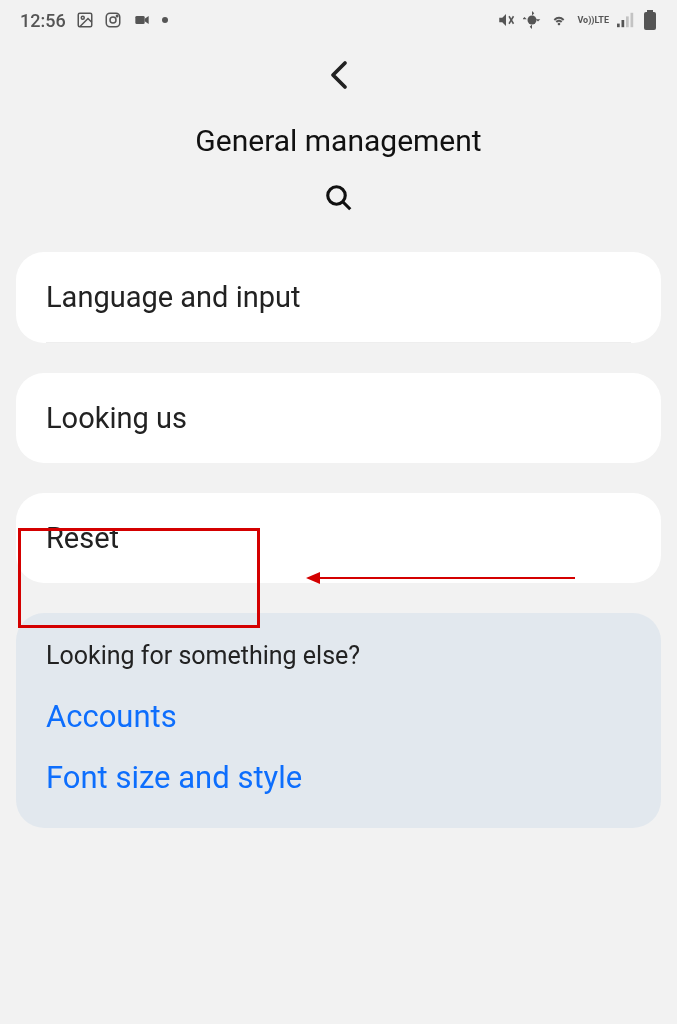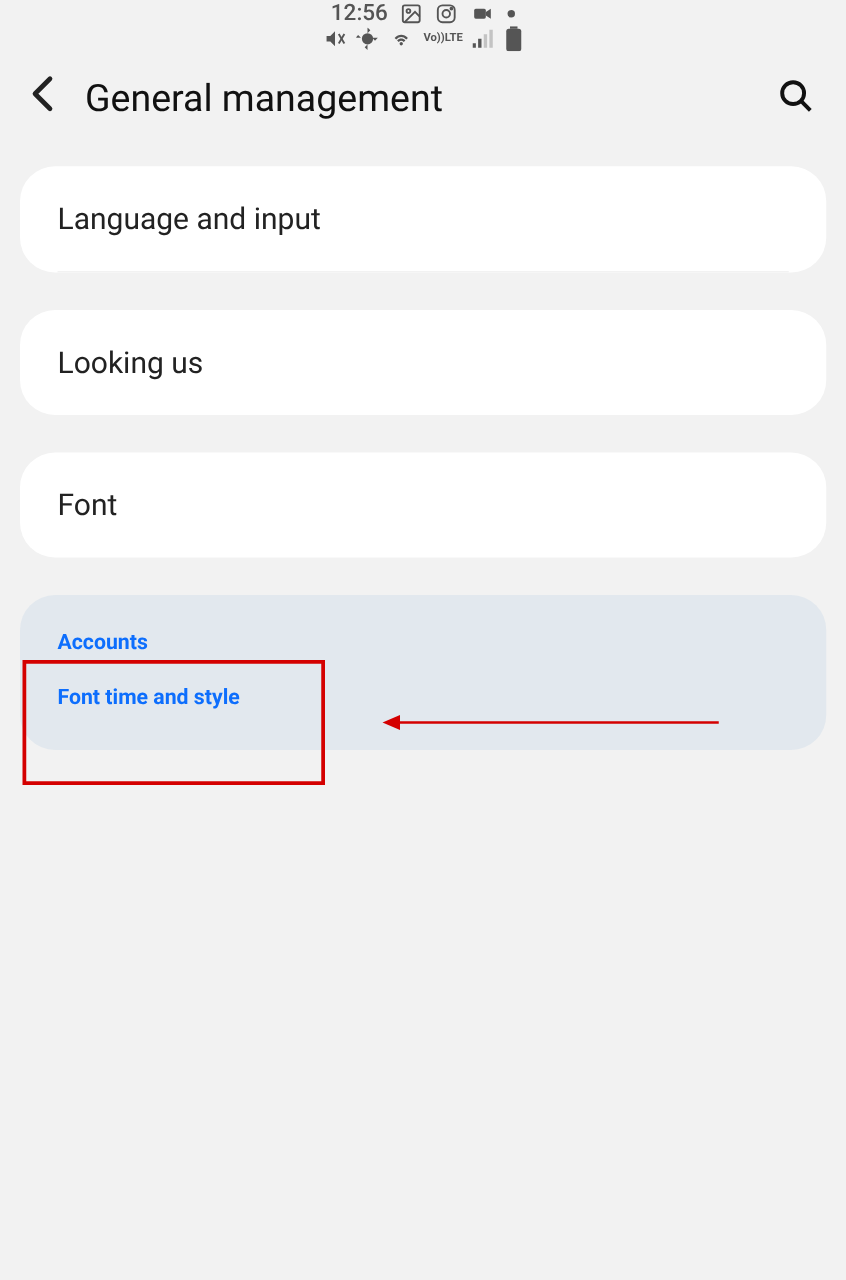--- a/index.html
+++ b/index.html
@@ -16,21 +16,20 @@
       overflow: hidden;
     }
     .status-bar {
       height: 40px;
       display: flex;
       align-items: center;
       justify-content: space-between;
       padding: 0 20px;
       color: #555;
       font-size: 18px;
-      flex-direction: column;
     }
     .status-left {
       display: flex;
       align-items: center;
       gap: 10px;
     }
     .status-right {
       display: flex;
       align-items: center;
       gap: 8px;
@@ -40,20 +39,21 @@
     }
     .status-icon {
       display: inline-flex;
       align-items: flex-start;
     }
     .header {
       display: flex;
       align-items: center;
       padding: 20px 25px 35px 25px;
       gap: 25px;
+      flex-direction: column;
     }
     .back-btn {
       font-size: 32px;
       color: #222;
       cursor: pointer;
     }
     .header-title {
       font-size: 30px;
       color: #111;
       flex: 1;
@@ -63,43 +63,43 @@
       cursor: pointer;
     }
     .card {
       background: #fff;
       border-radius: 28px;
       margin: 0 16px 30px 16px;
       overflow: hidden;
     }
     .list-item {
       padding: 28px 30px;
-      font-size: 24px;
+      font-size: 29px;
       color: #222;
       cursor: pointer;
     }
     .divider {
       height: 1px;
       background: #eee;
       margin: 0 30px;
     }
     .suggestion-card {
       background: #e2e8ee;
       border-radius: 28px;
       margin: 0 16px 30px 16px;
       padding: 28px 30px 32px 30px;
     }
     .suggestion-title {
       font-size: 25px;
       color: #222;
       margin-bottom: 28px;
     }
     .suggestion-link {
-      font-size: 17px;
-      font-weight: 700;
+      font-size: 31px;
+      font-weight: 400;
       color: #0d6efd;
       margin-bottom: 24px;
       cursor: pointer;
     }
     .suggestion-link:last-child {
       margin-bottom: 0;
     }
     .highlight-box {
       position: absolute;
       border: 3px solid #d40000;
@@ -218,23 +218,24 @@
 <div class="card">
   <div class="list-item">Language and input</div>
   <div class="divider"></div>
 </div>
 
 <div class="card">
   <div class="list-item">Looking us</div>
 </div>
 
 <div class="card">
-  <div class="list-item">Font</div>
+  <div class="list-item">Reset</div>
 </div>
 
 <div class="suggestion-card">
+  <div class="suggestion-title">Looking for something else?</div>
   <div class="suggestion-link">Accounts</div>
-  <div class="suggestion-link">Font time and style</div>
+  <div class="suggestion-link">Font size and style</div>
 </div>
 
 <div class="highlight-box" style="left:18px;top:528px;width:242px;height:100px;"></div>
 <div class="arrow-head" style="left:306px;top:572px;"></div>
 <div class="arrow-line" style="left:320px;top:577px;width:255px;"></div>
 
 </body></html>

